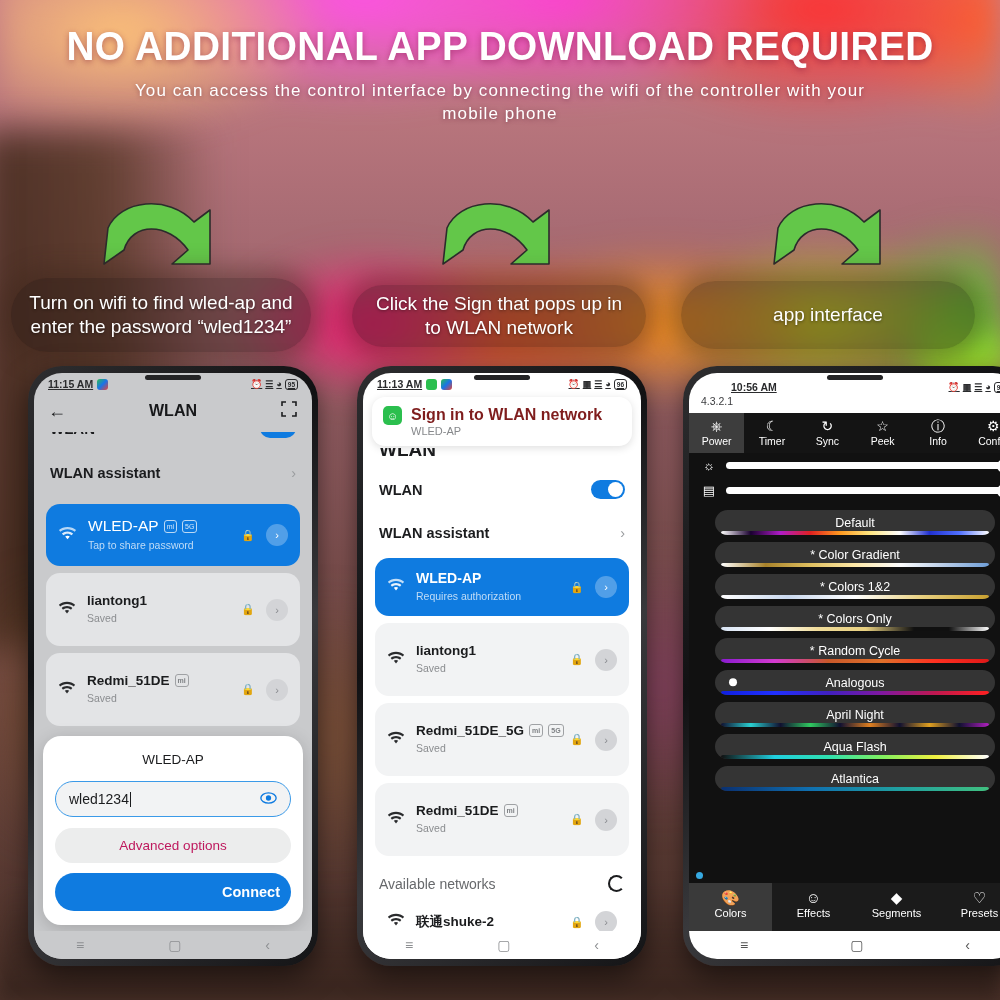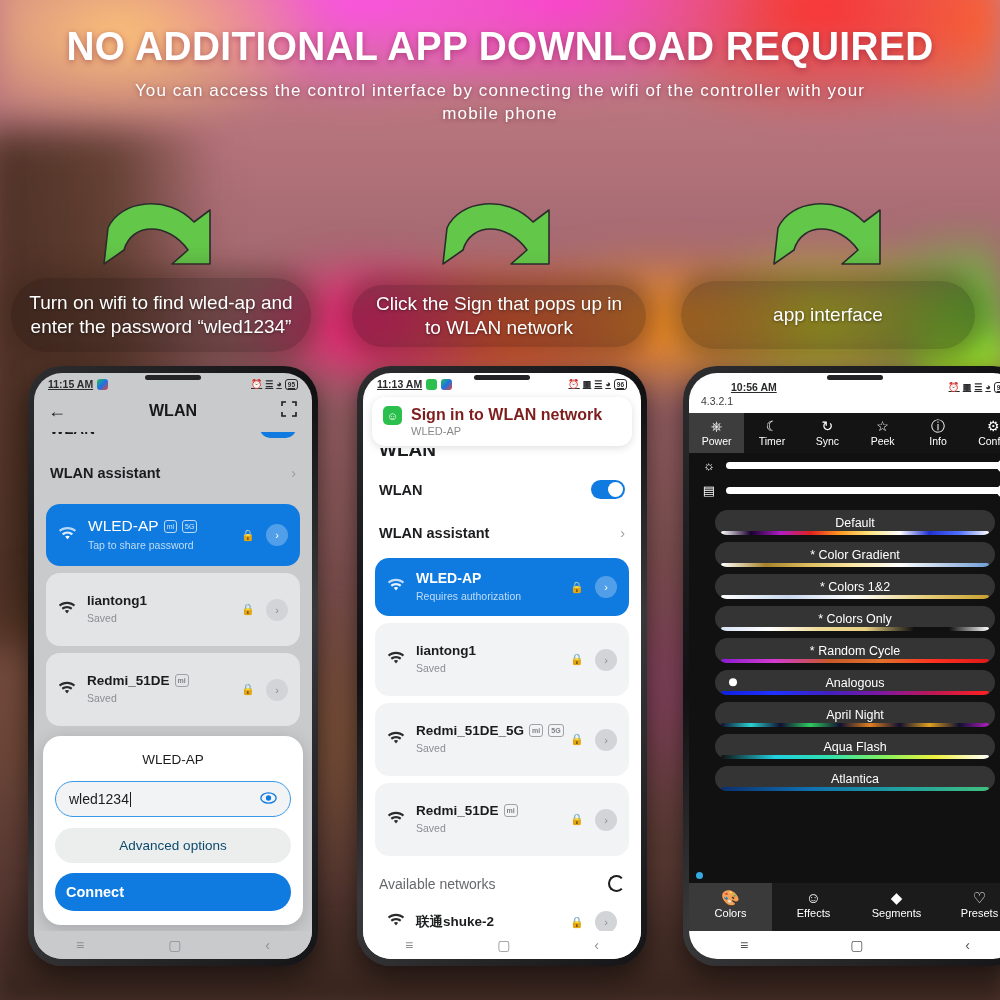--- a/index.html
+++ b/index.html
@@ -188,24 +188,24 @@
   }
   .dlg-title { text-align:center; font-size:13.5px; color:#1b1c1e; margin-bottom:14px;}
   .pwfield {
     display:flex;align-items:center;justify-content:space-between;
     border:1.4px solid #3b9ae8; border-radius:22px;
     background:#f2f3f4; padding:9px 13px; font-size:14px; color:#1b1c1e;
   }
   .caret { display:inline-block; width:1px; height:15px; background:#1b1c1e; margin-left:1px; vertical-align:-3px;}
   .adv {
     margin-top:11px; text-align:center; background:#eceded;
-    border-radius:22px; padding:10px; font-size:13.5px; color:#0c4a6e;
+    border-radius:22px; padding:10px; font-size:13.5px; color:#be185d;
   }
   .connect {
-    margin-top:10px; text-align:left; background:#0f7be0;
+    margin-top:10px; text-align:right; background:#0f7be0;
     border-radius:22px; padding:11px; font-size:14.5px; color:#fff; font-weight:bold;
   }
 
   .avail {
     display:flex;align-items:center;justify-content:space-between;
     padding:12px 16px 6px; font-size:14px; color:#66686b;
   }
   .spinner { width:17px;height:17px;border-radius:50%;border:2px solid #1b1c1e;border-right-color:transparent;}
 
   .navbtns {

